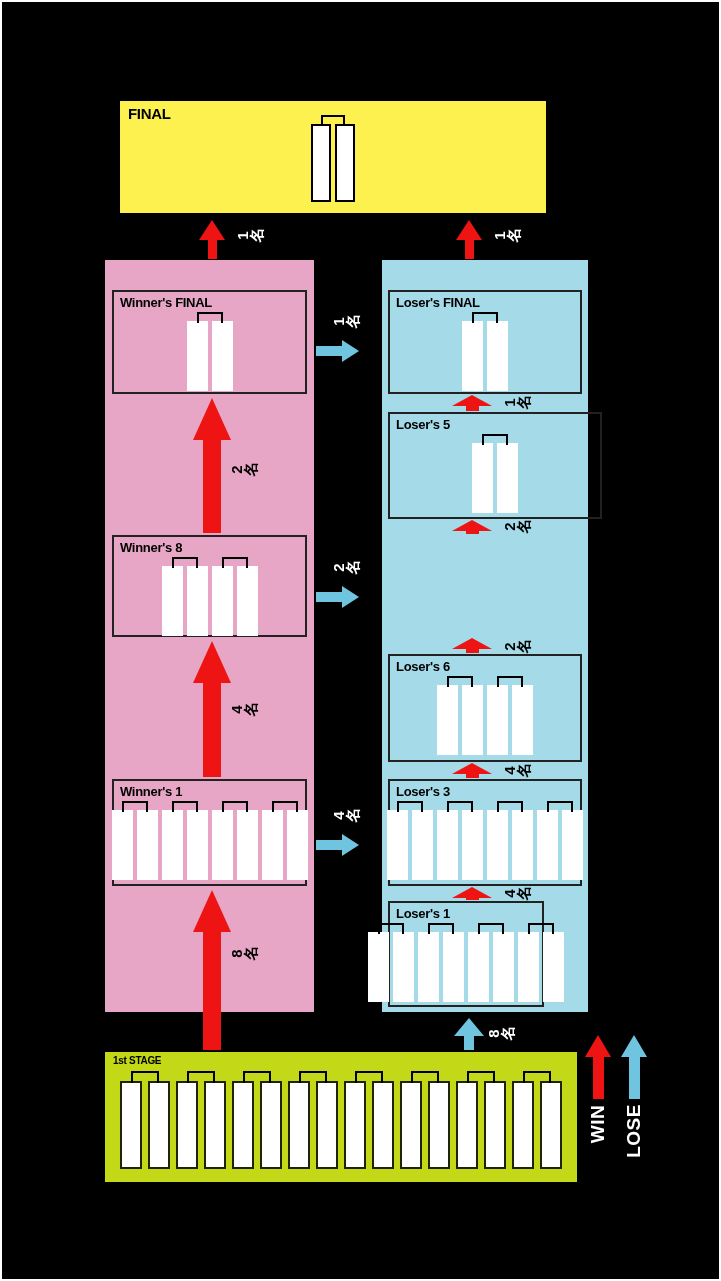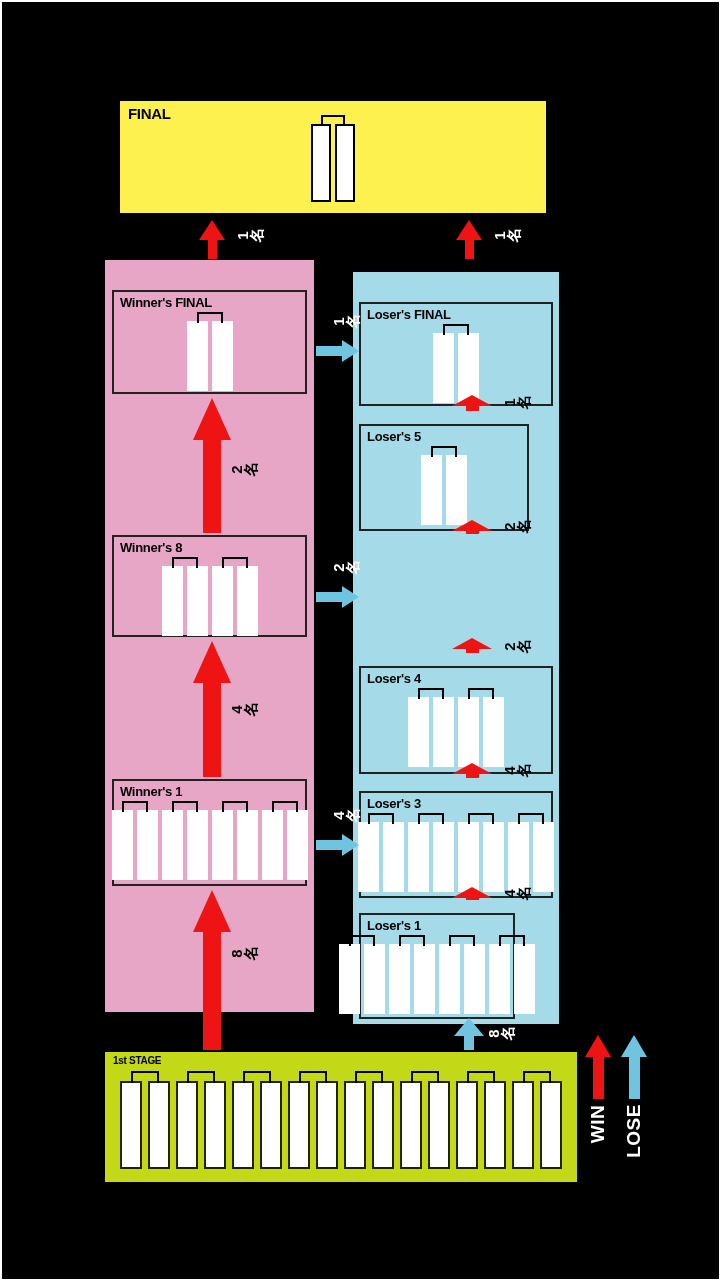--- a/index.html
+++ b/index.html
@@ -9,21 +9,21 @@
   .stage *{box-sizing:border-box;}
 
   
   .final-box{position:absolute;left:116px;top:97px;width:430px;height:116px;
              background:var(--final-box);border:2px solid #000;}
   .big-title{font-size:15px;font-weight:700;letter-spacing:-0.3px;color:#000;padding:5px 0 0 8px;line-height:1;}
   .final-pairs{position:absolute;top:13px;left:0;right:0;display:flex;justify-content:center;}
 
   .panel{position:absolute;top:258px;height:752px;}
   .panel.pink{left:103px;width:209px;background:var(--winners-panel);}
-  .panel.blue{left:351px;width:206px;background:var(--losers-panel);margin-top:12px;}
+  .panel.blue{left:380px;width:206px;background:var(--losers-panel);}
 
   .mbox{position:absolute;border:2px solid #222;}
   .mbox-title{font-size:13px;font-weight:700;letter-spacing:-0.3px;color:#000;padding:3px 0 0 6px;line-height:1.2;}
 
   .stage1-box{position:absolute;left:103px;top:1050px;width:472px;height:130px;background:var(--stage1-box);}
 
   
   .pairs{display:flex;justify-content:center;gap:4px;margin-top:1px;}
   .pair{position:relative;display:flex;gap:4px;padding-top:9px;}
   .pair::before{content:"";position:absolute;top:0;left:10px;right:10px;height:9px;
@@ -141,31 +141,31 @@
   <div class="panel blue">
     <div class="mbox" style="left:6px;width:194px;top:30px;height:104px">
       <div class="mbox-title">Loser's FINAL</div>
       <div class="pairs">
           <div class="pair">
             <div class="slot"></div>
             <div class="slot"></div>
           </div>
         </div>
     </div>
-    <div class="mbox" style="left:6px;width:170px;top:152px;height:107px">
+    <div class="mbox" style="left:6px;width:214px;top:152px;height:107px">
       <div class="mbox-title">Loser's 5</div>
       <div class="pairs">
           <div class="pair">
             <div class="slot"></div>
             <div class="slot"></div>
           </div>
         </div>
     </div>
     <div class="mbox" style="left:6px;width:194px;top:394px;height:108px">
-      <div class="mbox-title">Loser's 4</div>
+      <div class="mbox-title">Loser's 6</div>
       <div class="pairs">
           <div class="pair">
             <div class="slot"></div>
             <div class="slot"></div>
           </div>
           <div class="pair">
             <div class="slot"></div>
             <div class="slot"></div>
           </div>
         </div>

